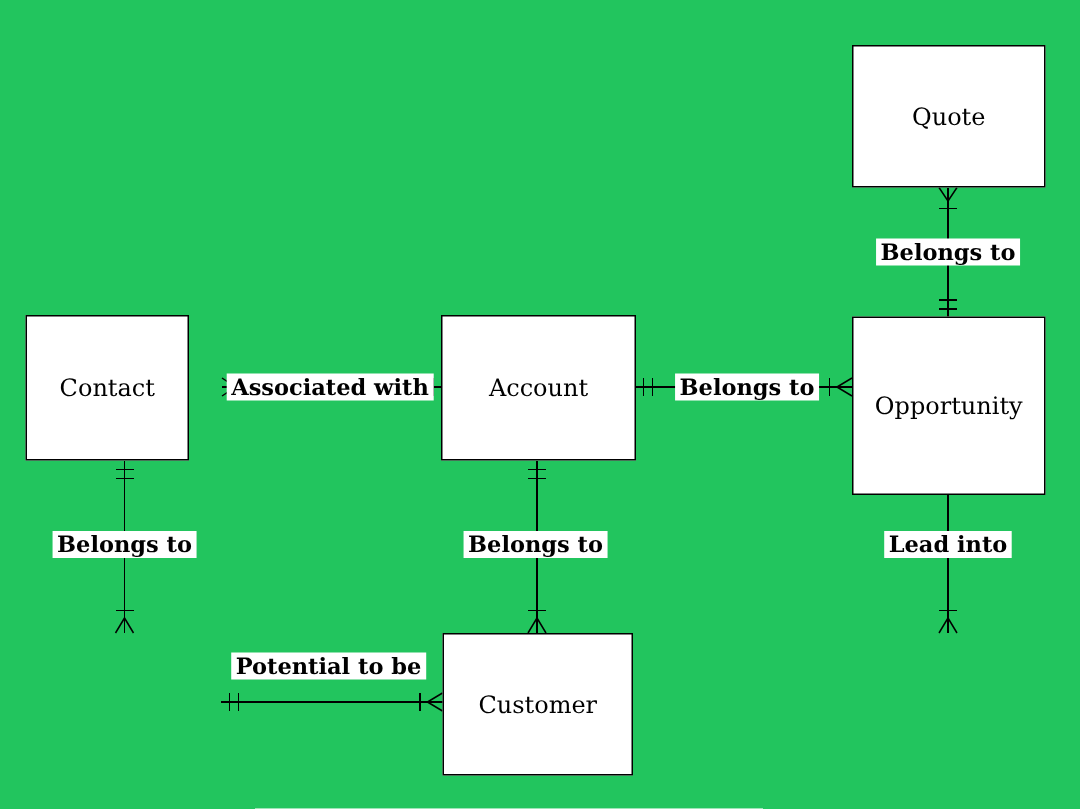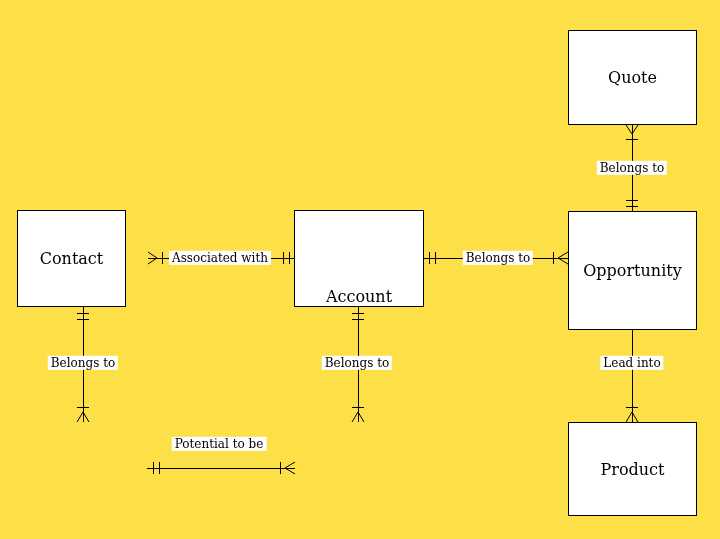--- a/index.html
+++ b/index.html
@@ -1,20 +1,20 @@
 <!DOCTYPE html>
 <html><head>
 <meta charset="utf-8">
 <style>
   html, body { margin: 0; padding: 0; background: #ffffff; }
   .canvas {
     position: relative;
     width: 720px;
     height: 539px;
-    background: #fde047;
+    background: #22c55e;
     font-family: "DejaVu Serif", serif;
     color: #000000;
     overflow: hidden;
   }
   .wires {
     position: absolute;
     left: 0; top: 0;
     width: 720px; height: 539px;
   }
   .wires path {
@@ -32,28 +32,29 @@
     display: flex;
     align-items: center;
     justify-content: center;
     font-size: 16px;
   }
   .rel-label {
     position: absolute;
     transform: translate(-50%, -50%);
     background: #ffffff;
     padding: 0 3px;
-    font-size: 12px;
+    font-size: 15px;
     white-space: nowrap;
     line-height: 1.2;
+    font-weight: bold;
   }
   
   .e-quote       { left: 568px; top: 30px;  width: 129px; height: 95px; }
   .e-contact     { left: 17px;  top: 210px; width: 109px; height: 97px; }
-  .e-account     { left: 294px; top: 210px; width: 130px; height: 97px; align-items: flex-end; }
+  .e-account     { left: 294px; top: 210px; width: 130px; height: 97px; }
   .e-opportunity { left: 568px; top: 211px; width: 129px; height: 119px; }
   .e-lead        { left: 18px;  top: 422px; width: 129px; height: 95px; }
   .e-customer    { left: 295px; top: 422px; width: 127px; height: 95px; }
   .e-product     { left: 568px; top: 422px; width: 129px; height: 94px; }
   
   .l-contact-account     { left: 220px; top: 258px; }
   .l-account-opportunity { left: 498px; top: 258px; }
   .l-quote-opportunity   { left: 632px; top: 168px; }
   .l-contact-lead        { left: 83px;  top: 363px; }
   .l-account-customer    { left: 357px; top: 363px; }
@@ -123,22 +124,22 @@
   </div>
   <div class="entity e-contact">
     <span>Contact</span>
   </div>
   <div class="entity e-account">
     <span>Account</span>
   </div>
   <div class="entity e-opportunity">
     <span>Opportunity</span>
   </div>
-  <div class="entity e-product">
-    <span>Product</span>
+  <div class="entity e-customer">
+    <span>Customer</span>
   </div>
 
   <div class="rel-label l-contact-account">Associated with</div>
   <div class="rel-label l-account-opportunity">Belongs to</div>
   <div class="rel-label l-quote-opportunity">Belongs to</div>
   <div class="rel-label l-contact-lead">Belongs to</div>
   <div class="rel-label l-account-customer">Belongs to</div>
   <div class="rel-label l-opportunity-product">Lead into</div>
   <div class="rel-label l-lead-customer">Potential to be</div>
 

